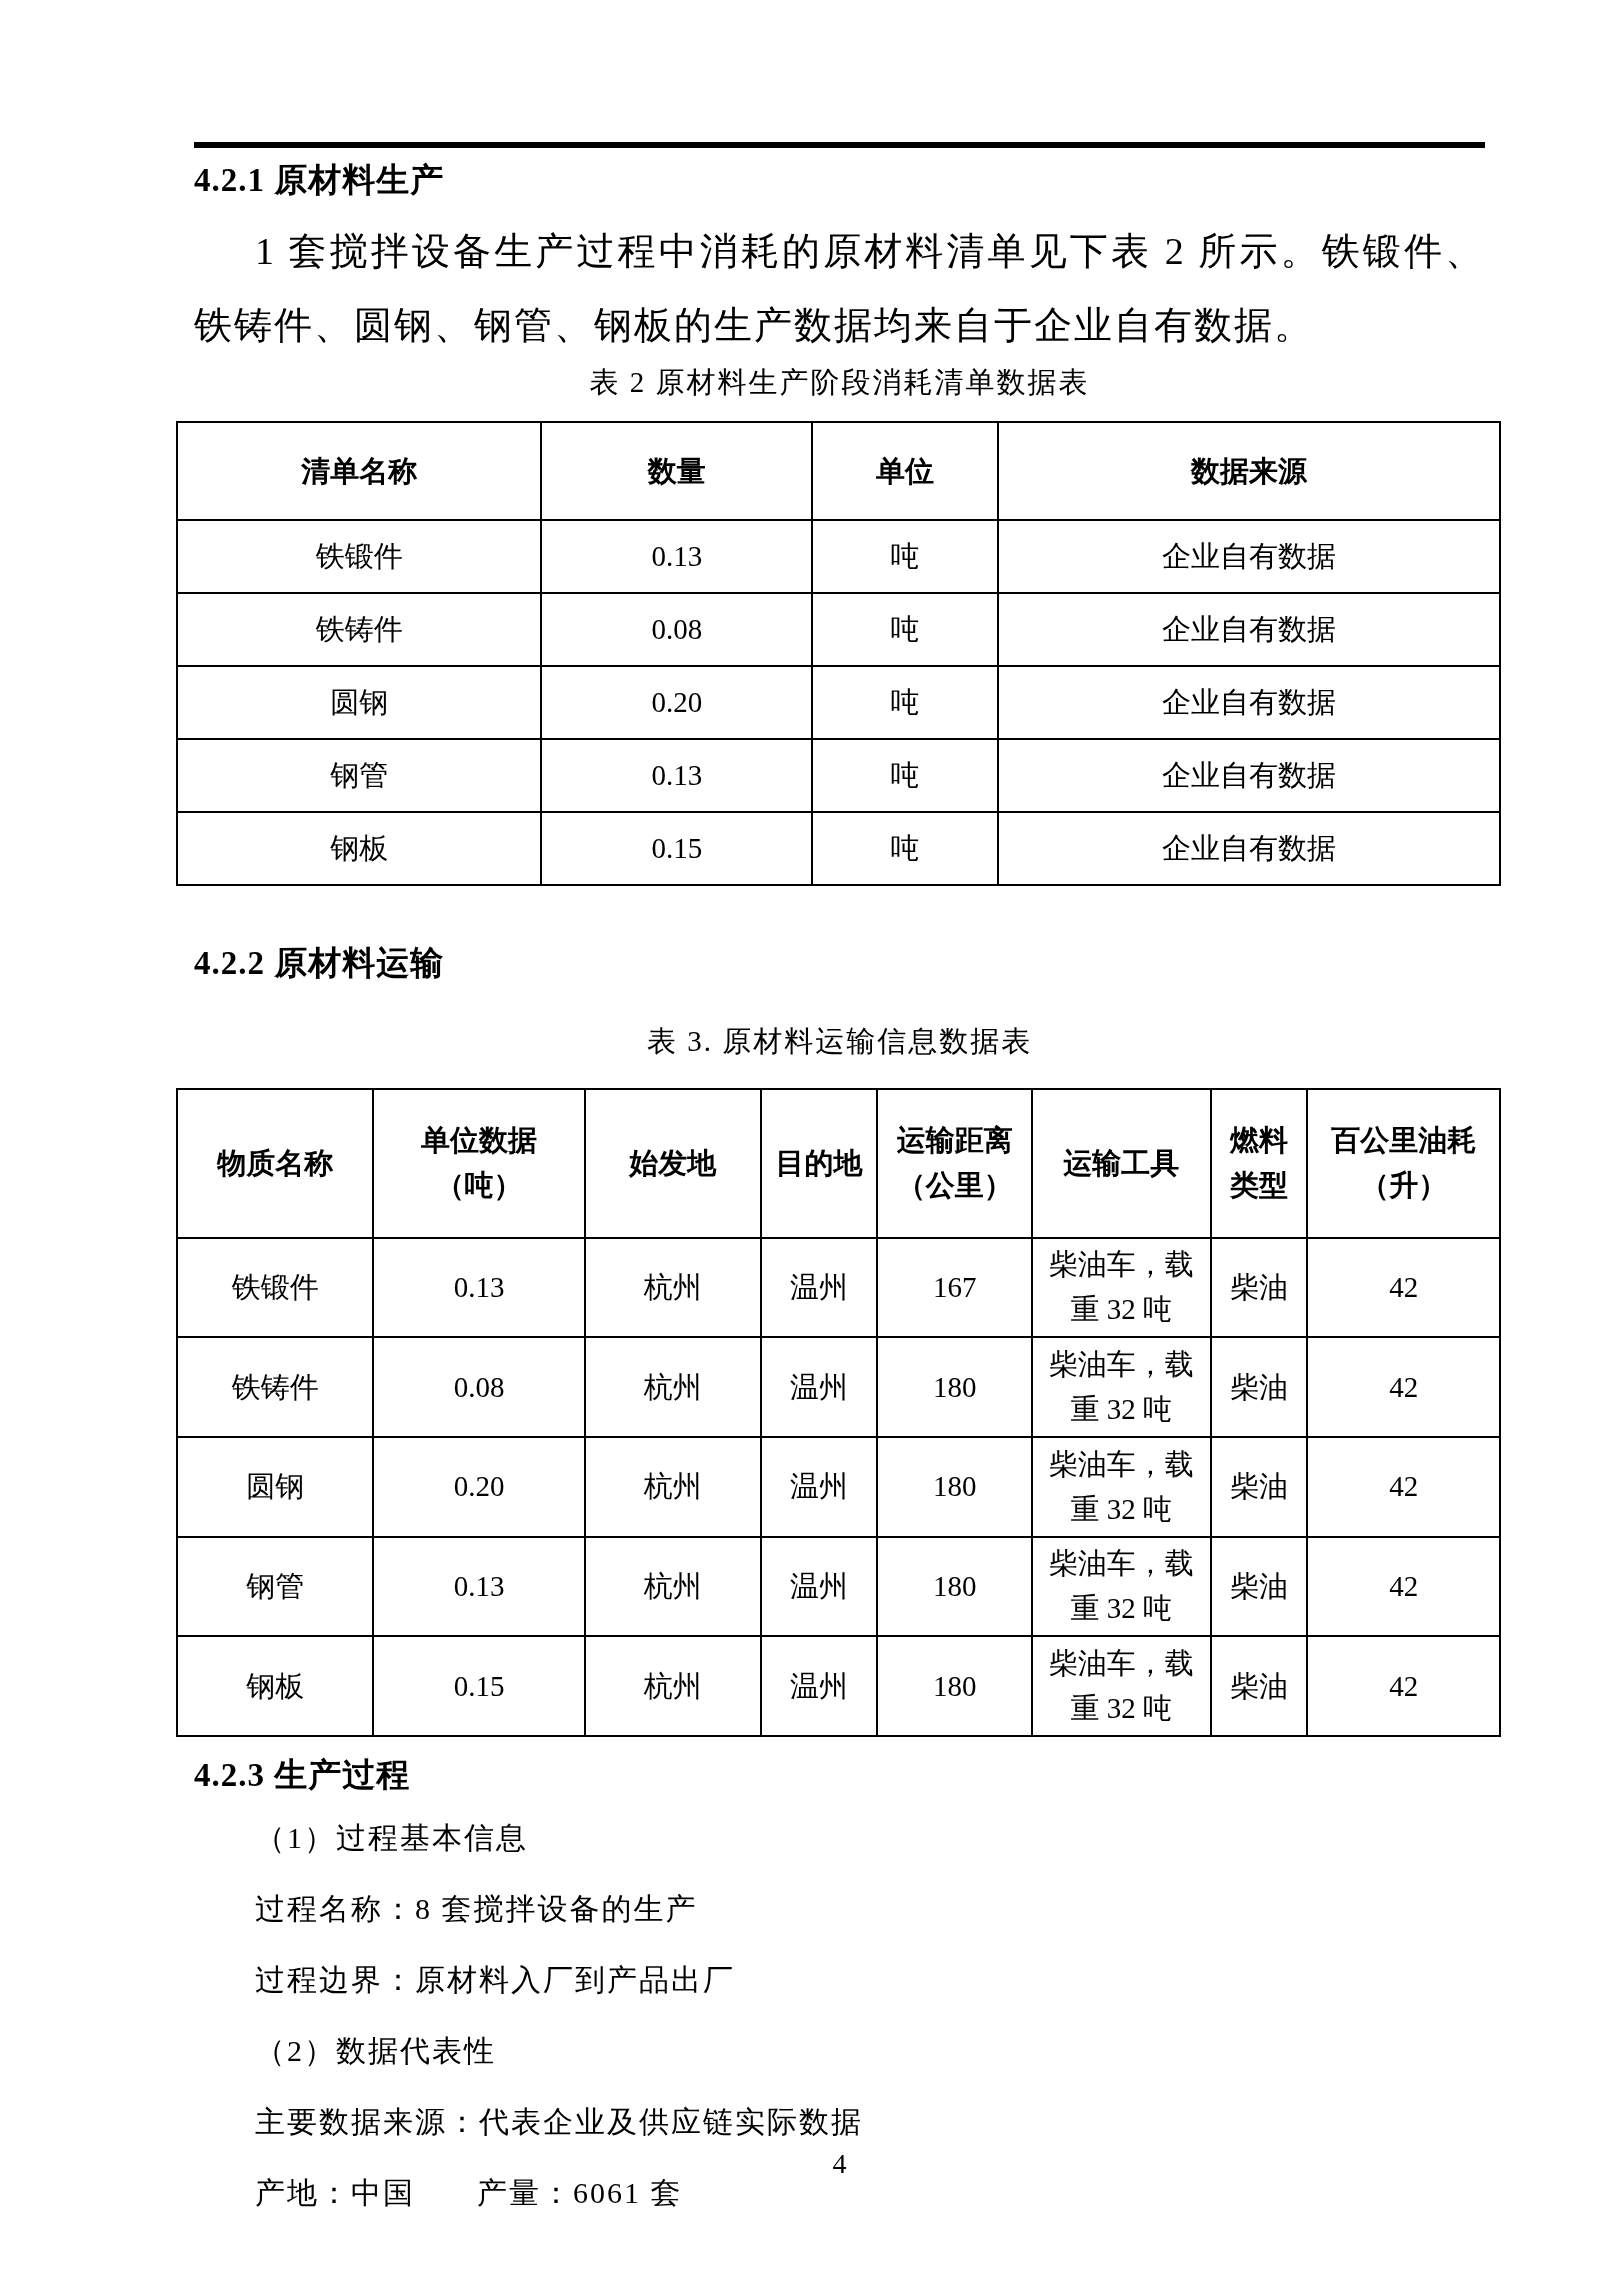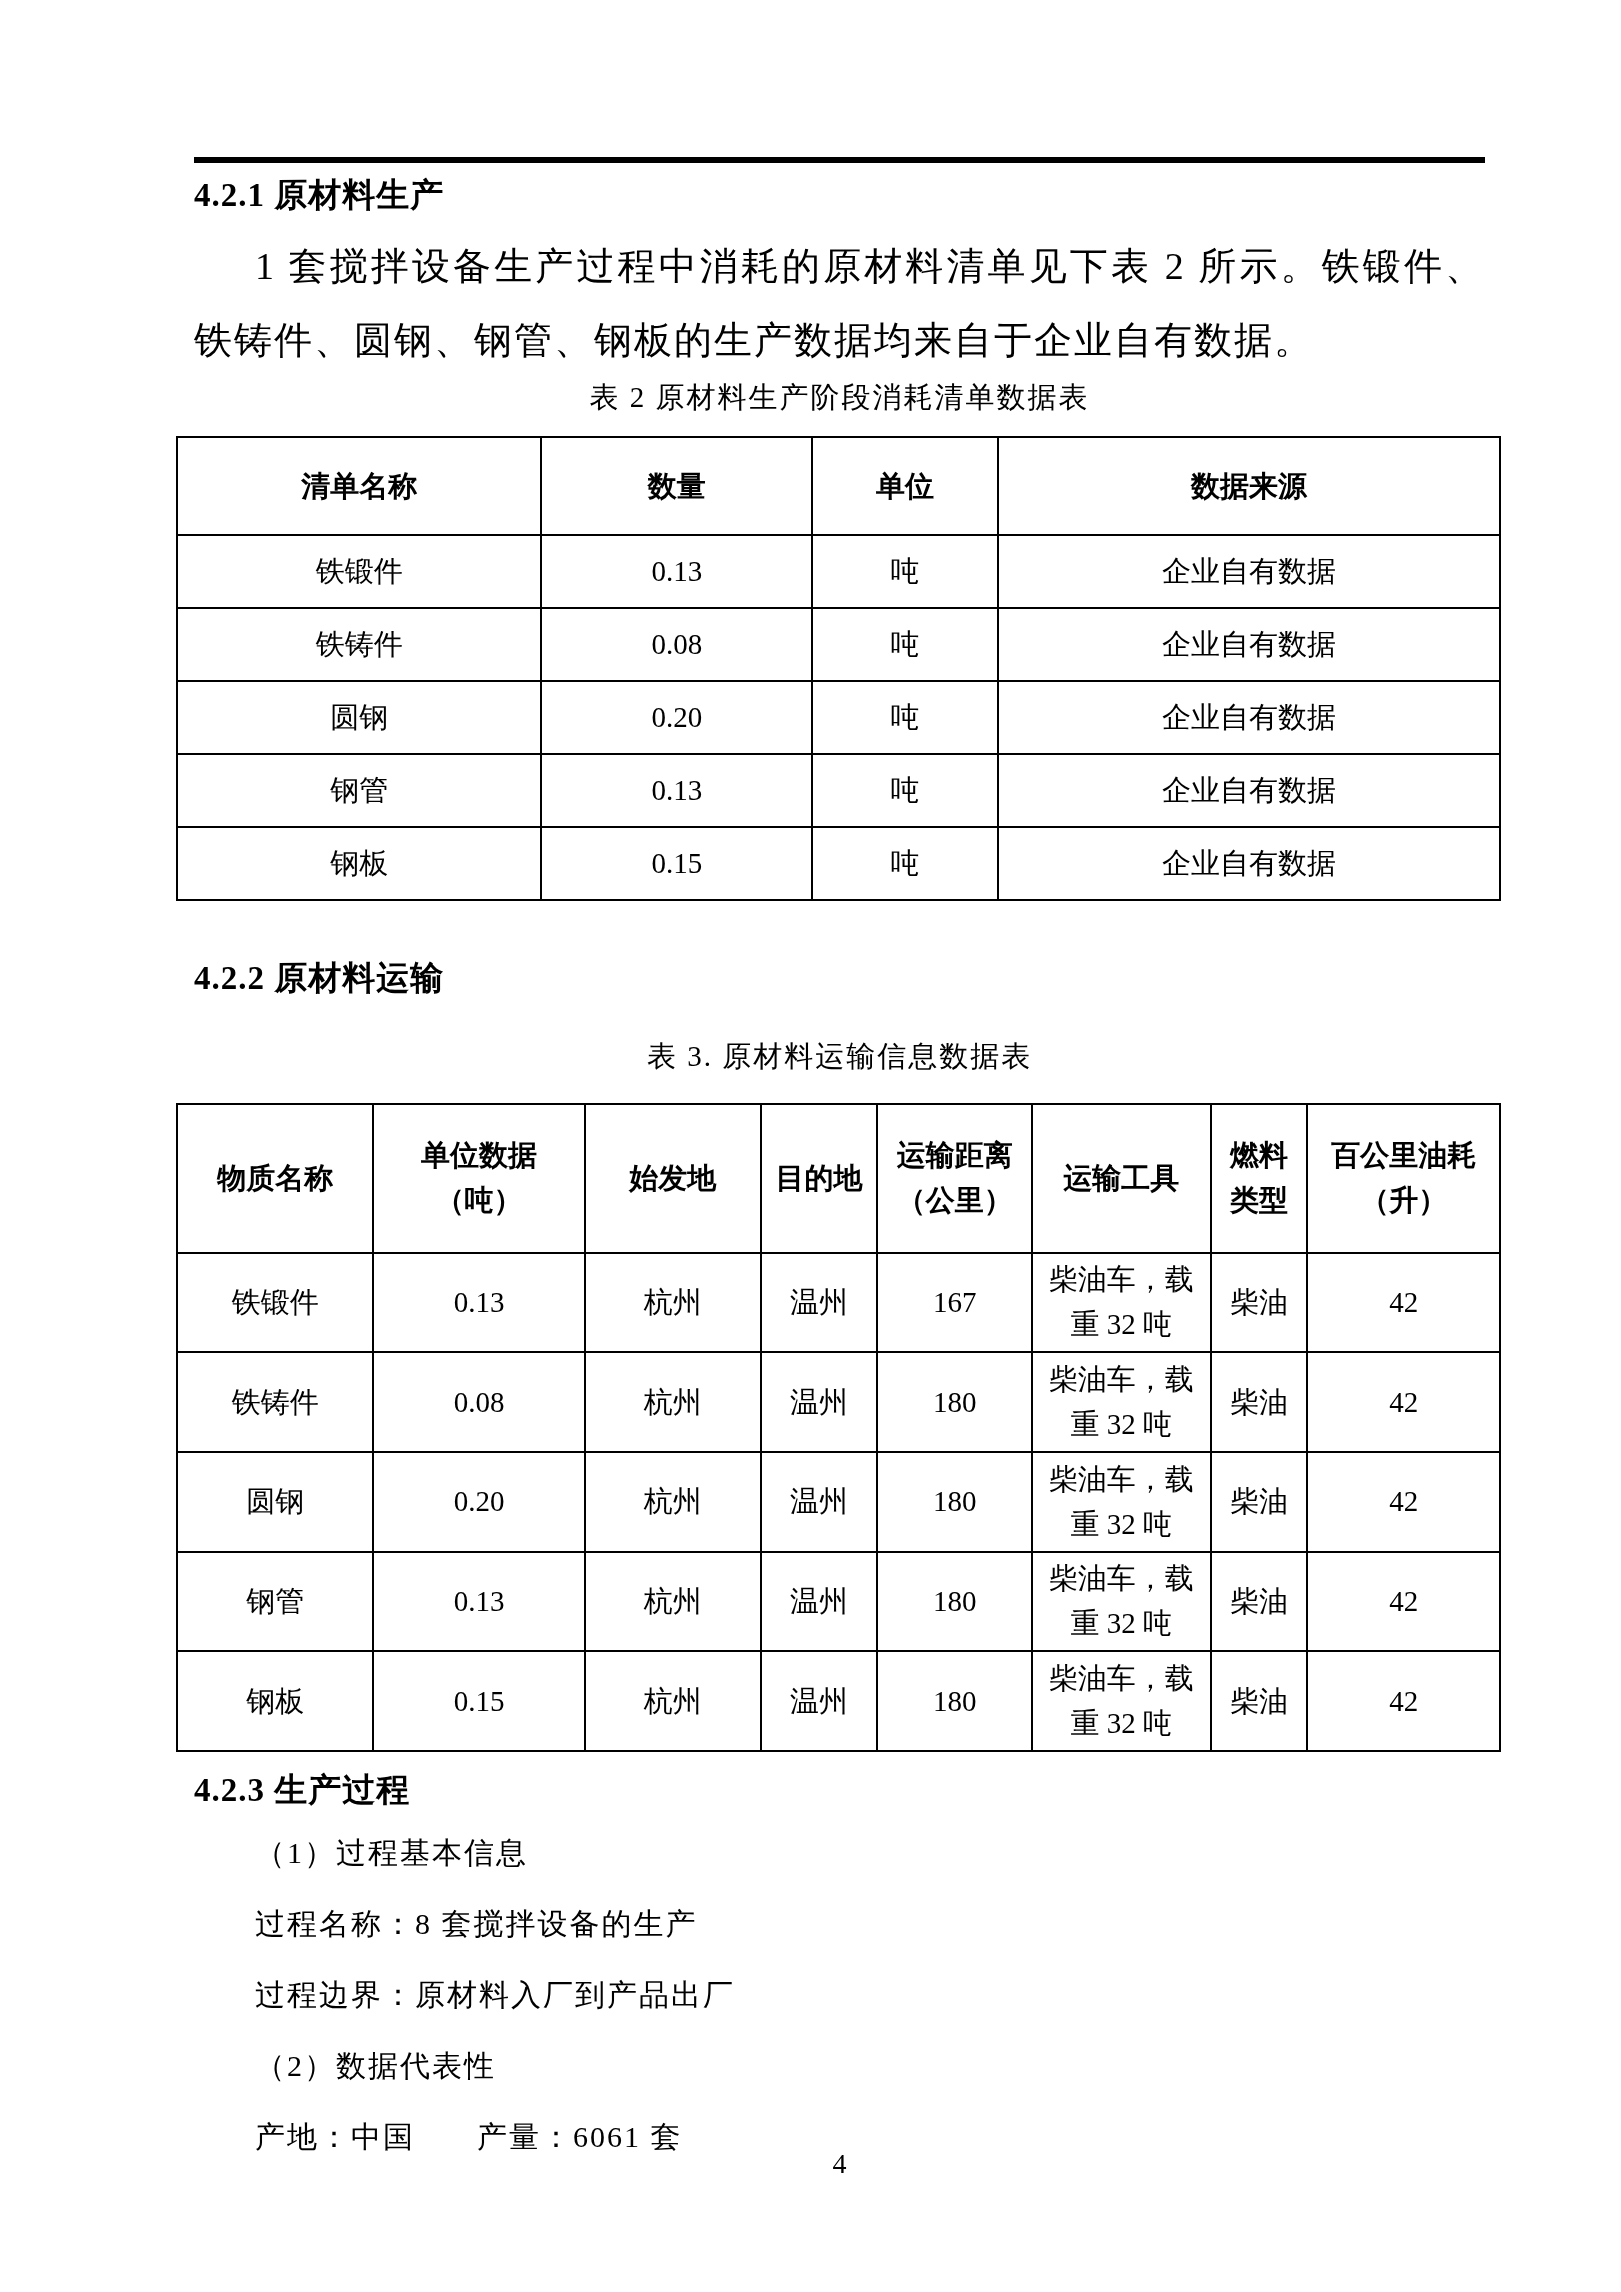--- a/index.html
+++ b/index.html
@@ -15,21 +15,21 @@
     height: 2293px;
     margin: 0 auto;
     background: #ffffff;
     color: #000000;
     overflow: hidden;
   }
 
   .content {
     position: absolute;
     left: 194px;
-    top: 157px;
+    top: 142px;
     width: 1291px;
   }
 
   .header-rule {
     width: 100%;
     height: 5.9px;
     background: #000000;
   }
 
   .sec-heading {
@@ -259,20 +259,21 @@
     <h2 class="sec-heading h-423">4.2.3 生产过程</h2>
 
     <p class="proc-line first">（1）过程基本信息</p>
 
     <p class="proc-line">过程名称：8 套搅拌设备的生产</p>
 
     <p class="proc-line">过程边界：原材料入厂到产品出厂</p>
 
     <p class="proc-line">（2）数据代表性</p>
 
+    <p class="proc-line">主要数据来源：代表企业及供应链实际数据</p>
 
     <p class="proc-line origin-line">
       <span>产地：中国</span>
       <span>产量：6061 套</span>
     </p>
 
   </div>
 
   <div class="page-number">4</div>
 </div>

